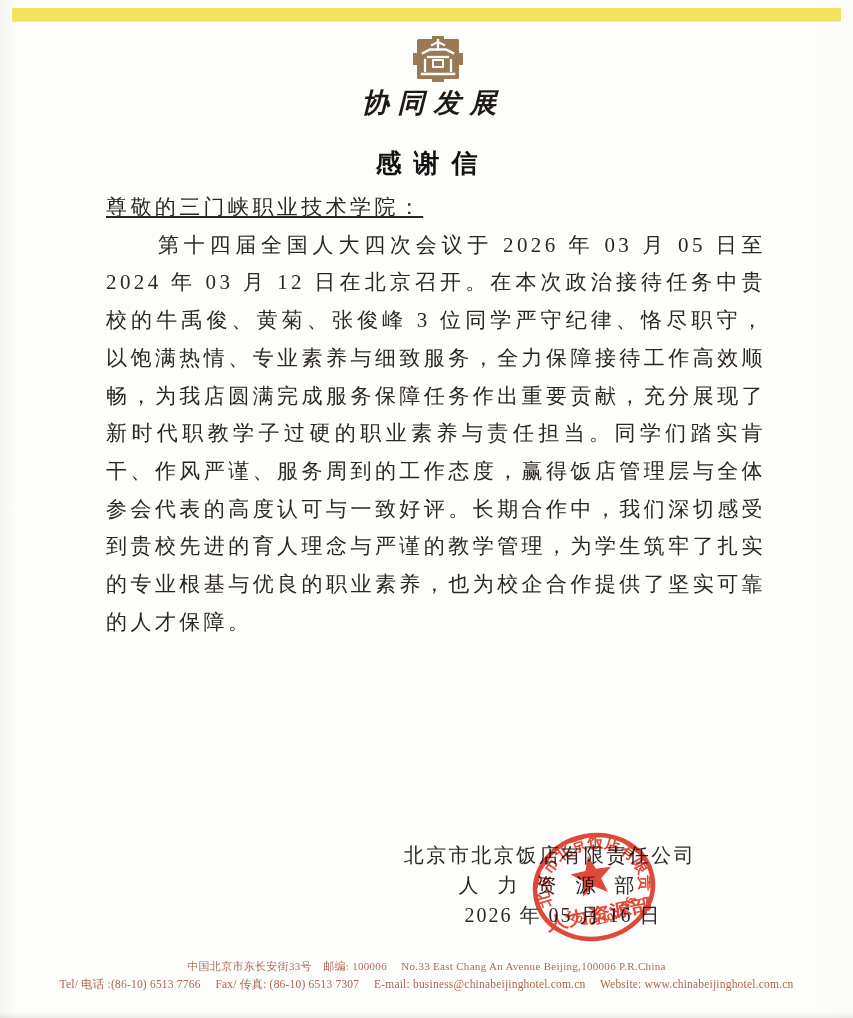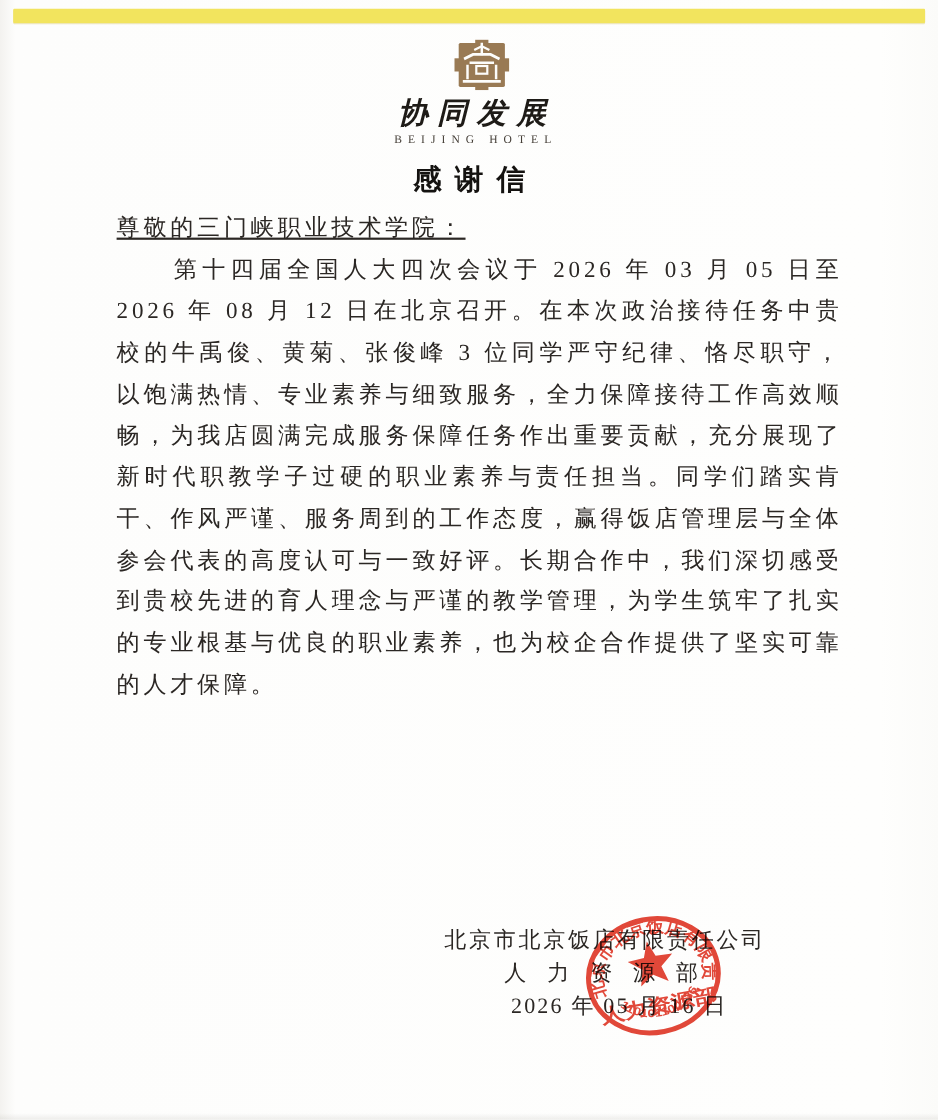--- a/index.html
+++ b/index.html
@@ -95,28 +95,27 @@
         <path d="M50 12 L38 18 M50 12 L62 18" stroke-width="4"></path>
         <path d="M20 34 L34 27 L66 27 L80 34" stroke-width="5"></path>
         <line x1="30" y1="42" x2="70" y2="42"></line>
         <rect x="40" y="48" width="20" height="14" stroke-width="4"></rect>
         <line x1="24" y1="48" x2="24" y2="70"></line>
         <line x1="76" y1="48" x2="76" y2="70"></line>
         <line x1="18" y1="76" x2="82" y2="76" stroke-width="5"></line>
       </g>
     </svg>
     <div class="brand-cn">协同发展</div>
-    <div class="brand-en">BEIJING HOTEL</div>
   </div>
 
   <div class="title">感谢信</div>
 
   <div class="letter-body">
     <p class="salutation">尊敬的三门峡职业技术学院：</p>
-    <p>第十四届全国人大四次会议于 2026 年 03 月 05 日至 2026 年 08 月 12 日在北京召开。在本次政治接待任务中贵校的牛禹俊、黄菊、张俊峰 3 位同学严守纪律、恪尽职守，以饱满热情、专业素养与细致服务，全力保障接待工作高效顺畅，为我店圆满完成服务保障任务作出重要贡献，充分展现了新时代职教学子过硬的职业素养与责任担当。同学们踏实肯干、作风严谨、服务周到的工作态度，赢得饭店管理层与全体参会代表的高度认可与一致好评。长期合作中，我们深切感受到贵校先进的育人理念与严谨的教学管理，为学生筑牢了扎实的专业根基与优良的职业素养，也为校企合作提供了坚实可靠的人才保障。</p>
+    <p>第十四届全国人大四次会议于 2026 年 03 月 05 日至 2024 年 03 月 12 日在北京召开。在本次政治接待任务中贵校的牛禹俊、黄菊、张俊峰 3 位同学严守纪律、恪尽职守，以饱满热情、专业素养与细致服务，全力保障接待工作高效顺畅，为我店圆满完成服务保障任务作出重要贡献，充分展现了新时代职教学子过硬的职业素养与责任担当。同学们踏实肯干、作风严谨、服务周到的工作态度，赢得饭店管理层与全体参会代表的高度认可与一致好评。长期合作中，我们深切感受到贵校先进的育人理念与严谨的教学管理，为学生筑牢了扎实的专业根基与优良的职业素养，也为校企合作提供了坚实可靠的人才保障。</p>
   </div>
 
   <div class="signature">
     <div class="company">北京市北京饭店有限责任公司</div>
     <div class="dept">人 力 资 源 部</div>
     <div class="date">2026 年 05 月 16 日</div>
   </div>
 
   <svg class="seal" viewBox="0 0 200 180">
     <defs>
@@ -127,15 +126,19 @@
     <text font-size="19" font-weight="bold" fill="#e03a2a" font-family="Liberation Serif, DejaVu Serif, serif">
       <textPath href="#ringPath" startOffset="4" textLength="247" lengthAdjust="spacingAndGlyphs">北京市北京饭店有限责任公司</textPath>
     </text>
     <polygon fill="#e03a2a" points="100,52 93.5,69.1 75.3,70 89.5,81.4 84.7,99 100,89 115.3,99 110.5,81.4 124.7,70 106.5,69.1"></polygon>
     <text x="100" y="130" text-anchor="middle" font-size="21" font-weight="bold" fill="#e03a2a" textLength="128" lengthAdjust="spacingAndGlyphs" font-family="Liberation Serif, DejaVu Serif, serif">人力资源部</text>
     <text font-size="12.5" font-weight="bold" fill="#e03a2a" font-family="Liberation Sans, DejaVu Sans, sans-serif">
       <textPath href="#numPath" startOffset="2" textLength="116" lengthAdjust="spacingAndGlyphs">11010110013670</textPath>
     </text>
   </svg>
 
+  <div class="footer">
+    <div class="line1">中国北京市东长安街33号　邮编: 100006　 No.33 East Chang An Avenue Beijing,100006 P.R.China</div>
+    <div class="line2">Tel/ 电话 :(86-10) 6513 7766　 Fax/ 传真: (86-10) 6513 7307　 E-mail: business@chinabeijinghotel.com.cn　 Website: www.chinabeijinghotel.com.cn</div>
+  </div>
 
   <div class="scan-edge"></div>
 </div>
 
 </body></html>

